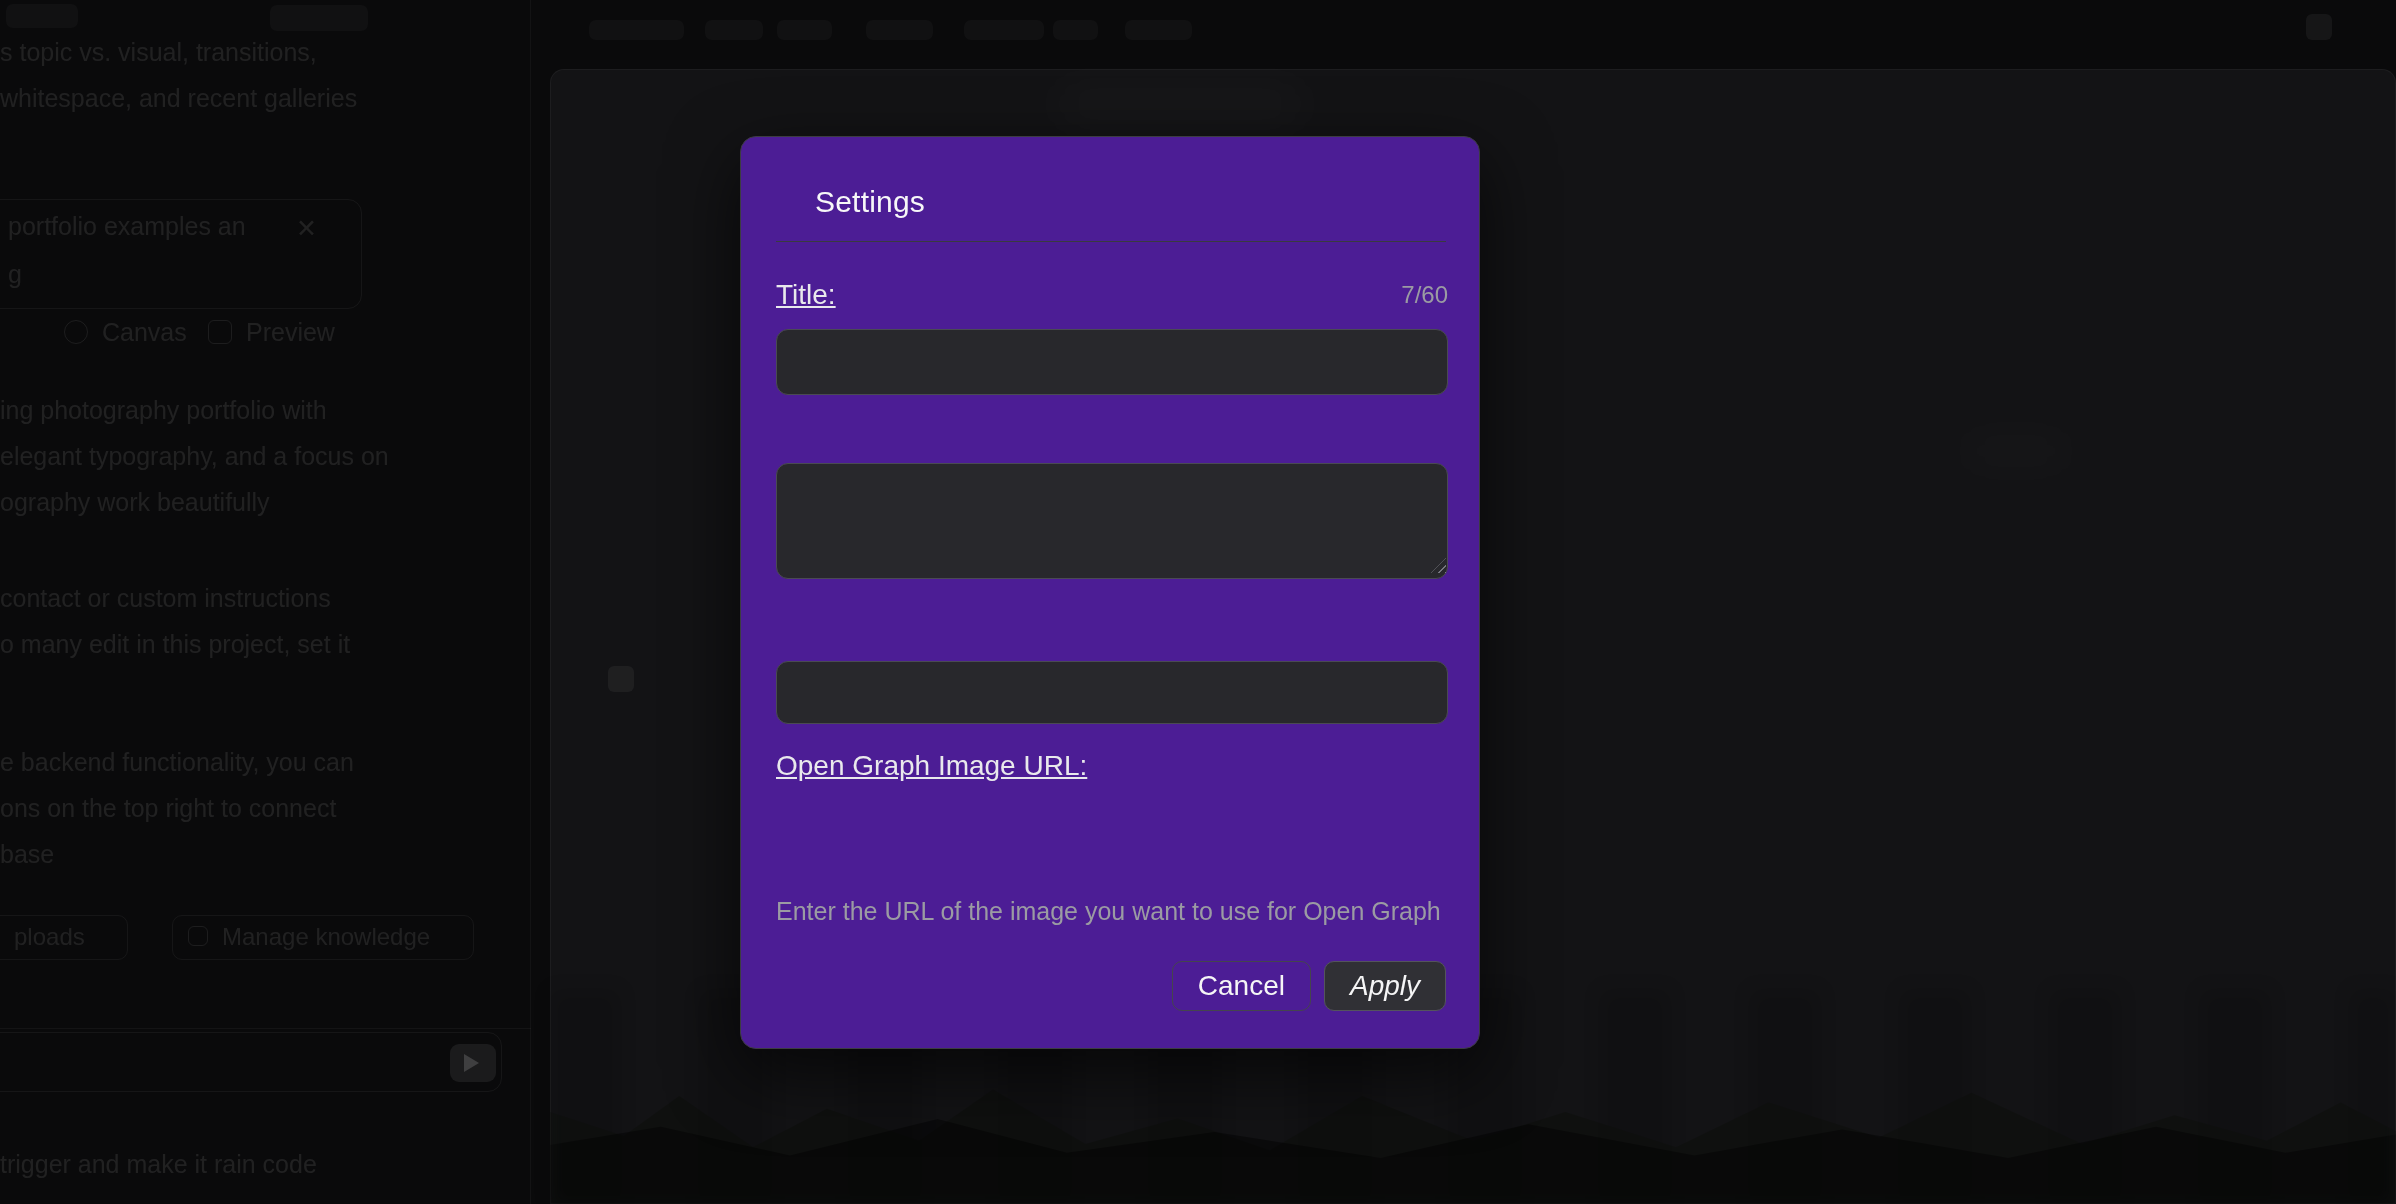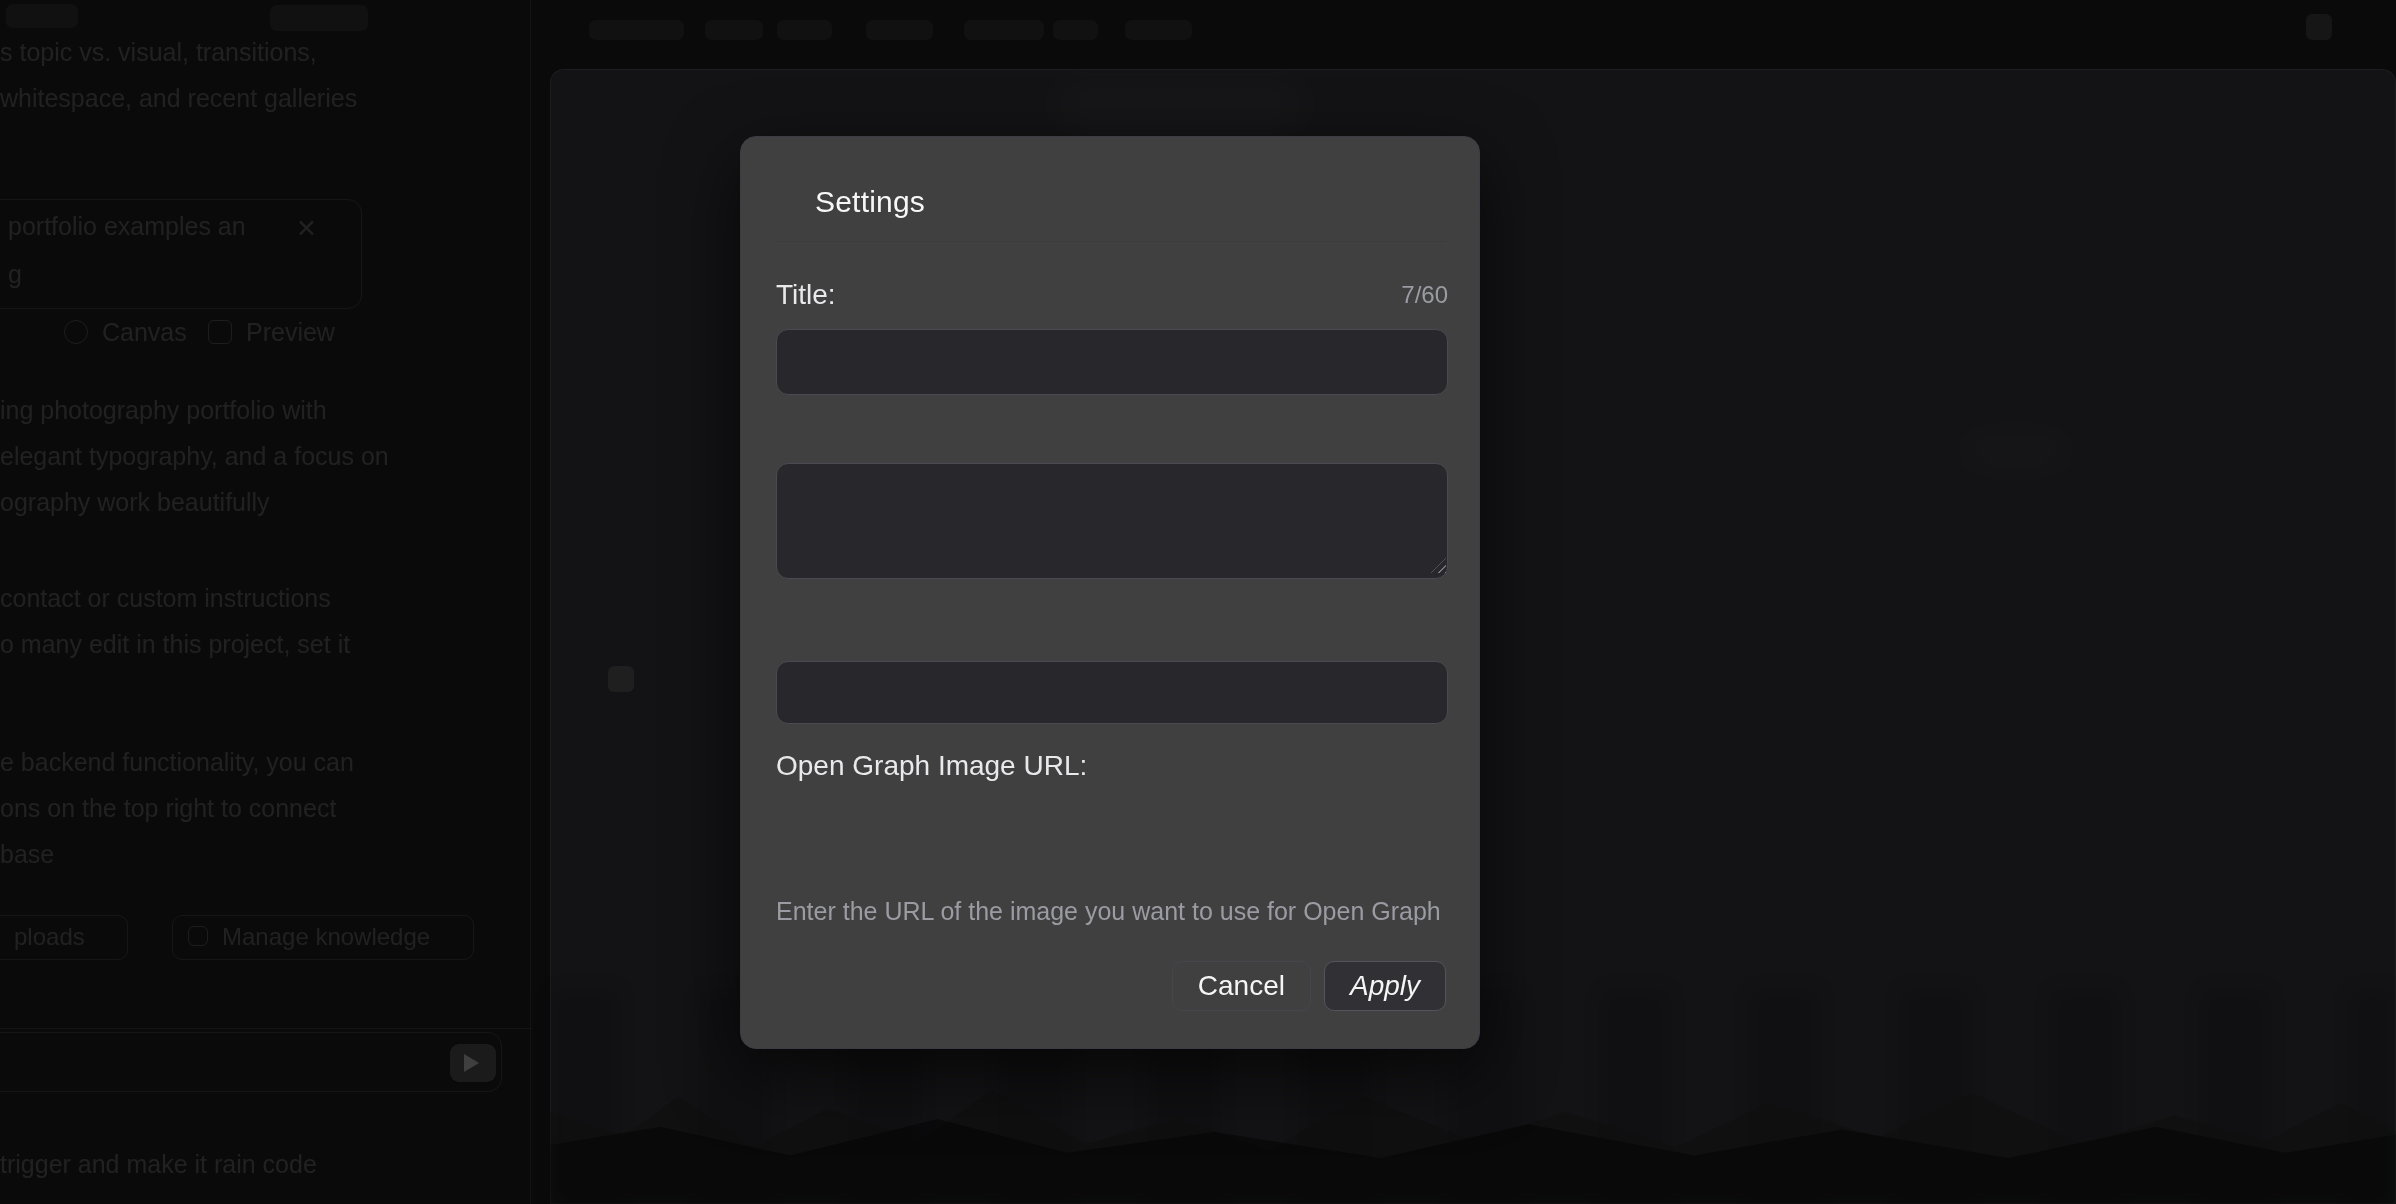--- a/index.html
+++ b/index.html
@@ -36,27 +36,27 @@
   .mini.round{border-radius:50%;}
   .sidebar-border{position:absolute;left:530px;top:0;width:1px;height:1204px;background:rgba(255,255,255,0.04);}
   .send-arrow{
     position:absolute;left:14px;top:10px;width:0;height:0;
     border-top:9px solid transparent;border-bottom:9px solid transparent;
     border-left:15px solid rgba(255,255,255,0.16);
   }
   
   .modal{
     position:absolute;left:740px;top:136px;width:740px;height:913px;
-    background:#404040;border:1px solid #3c3c42;border-radius:16px;box-sizing:border-box;
+    background:#4c1d95;border:1px solid #3c3c42;border-radius:16px;box-sizing:border-box;
     box-shadow:0 24px 70px rgba(0,0,0,0.65);
   }
   .modal-title{position:absolute;left:74px;top:48px;font-size:30px;font-weight:500;color:#f7f7f8;letter-spacing:.2px;}
   .modal-divider{position:absolute;left:35px;right:33px;top:104px;height:1px;background:#3a3a3f;}
   .row{position:absolute;left:35px;width:672px;display:flex;justify-content:space-between;align-items:center;}
-  .lbl{font-size:28px;color:#e9e9ec;}
+  .lbl{font-size:28px;color:#e9e9ec;text-decoration:underline;}
   .cnt{font-size:24px;color:#9b9ba3;}
   .inp{
     position:absolute;left:35px;width:672px;background:#28282c;border:1.5px solid #4a4a53;border-radius:12px;
     color:#f0f0f1;font-size:29px;padding:0 20px;box-sizing:border-box;outline:none;
     font-family:"Liberation Sans","DejaVu Sans",sans-serif;
   }
   .inp::placeholder{color:#8d8d97;opacity:1;}
   textarea.inp{resize:none;padding:14px 20px;}
   .resize-handle{
     position:absolute;left:690px;width:15px;height:15px;cursor:nwse-resize;

